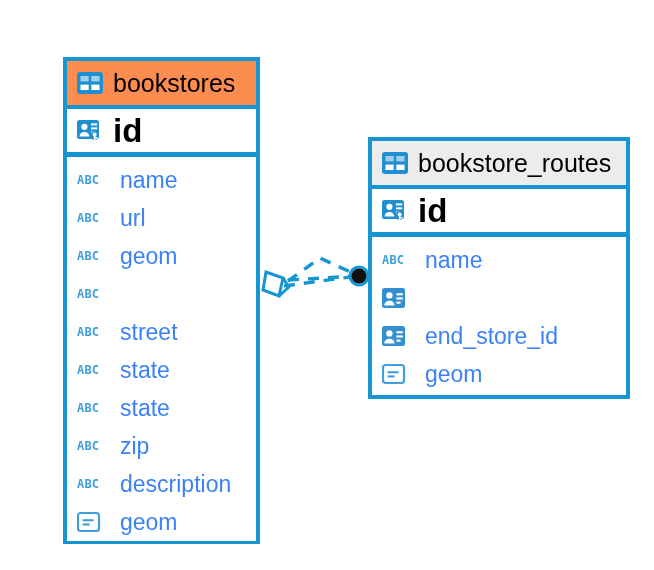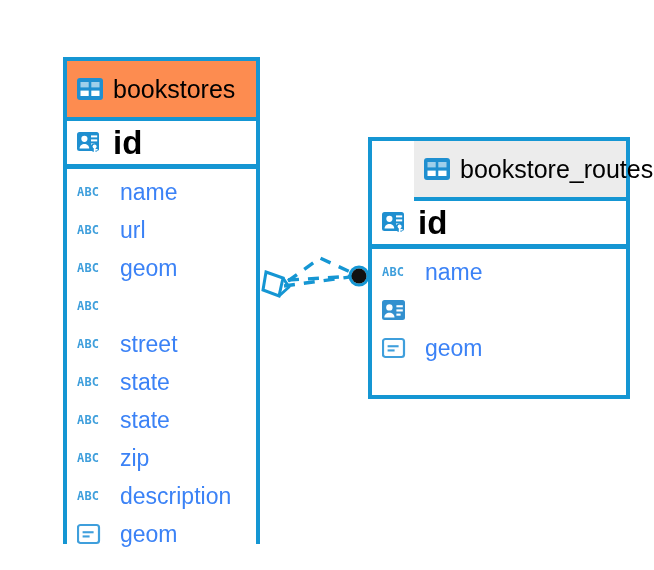--- a/index.html
+++ b/index.html
@@ -41,26 +41,26 @@
     left: 368px;
     top: 137px;
     width: 262px;
     height: 262px;
   }
 
   .entity-header {
     box-sizing: border-box;
     display: flex;
     align-items: center;
-    height: 60px;
+    height: 48px;
     padding: 0 8px 0 10px;
     border-bottom: 4px solid #1596d3;
   }
   .entity-header.accent-orange { background: #fd8c50; }
-  .entity-header.accent-gray   { background: #ececec; margin-left: 42px; }
+  .entity-header.accent-gray   { background: #ececec; }
 
   .entity-title {
     font-size: 25px;
     color: #000000;
     line-height: 1;
     white-space: nowrap;
     margin-left: 10px;
   }
 
   
@@ -305,20 +305,33 @@
             <rect x="0" y="0" width="23" height="20" rx="2.5" fill="#3290cf"></rect>
             <circle cx="7.4" cy="7.4" r="3.2" fill="#ffffff"></circle>
             <path d="M2.3 17.6c0-3 2.3-4.8 5.1-4.8s5.1 1.8 5.1 4.8z" fill="#ffffff"></path>
             <rect x="14.4" y="5.2" width="6.4" height="2.1" fill="#ffffff"></rect>
             <rect x="14.4" y="9.4" width="6.4" height="2.1" fill="#ffffff"></rect>
             <rect x="14.4" y="13.6" width="4.2" height="2.1" fill="#ffffff"></rect>
           </svg>
         </span>
       </div>
 
+      <div class="field-row">
+        <span class="icon">
+          <svg width="24" height="21" viewBox="0 0 24 21">
+            <rect x="0" y="0" width="23" height="20" rx="2.5" fill="#3290cf"></rect>
+            <circle cx="7.4" cy="7.4" r="3.2" fill="#ffffff"></circle>
+            <path d="M2.3 17.6c0-3 2.3-4.8 5.1-4.8s5.1 1.8 5.1 4.8z" fill="#ffffff"></path>
+            <rect x="14.4" y="5.2" width="6.4" height="2.1" fill="#ffffff"></rect>
+            <rect x="14.4" y="9.4" width="6.4" height="2.1" fill="#ffffff"></rect>
+            <rect x="14.4" y="13.6" width="4.2" height="2.1" fill="#ffffff"></rect>
+          </svg>
+        </span>
+        <span class="field-label">end_store_id</span>
+      </div>
 
       <div class="field-row">
         <span class="icon">
           <svg width="24" height="22" viewBox="0 0 24 22">
             <rect x="1" y="2" width="21" height="18" rx="2.5" fill="#ffffff" stroke="#3f9fdc" stroke-width="2.2"></rect>
             <rect x="5.6" y="8.2" width="11" height="2.1" fill="#3f9fdc"></rect>
             <rect x="5.6" y="12.4" width="7" height="2.1" fill="#3f9fdc"></rect>
           </svg>
         </span>
         <span class="field-label">geom</span>

